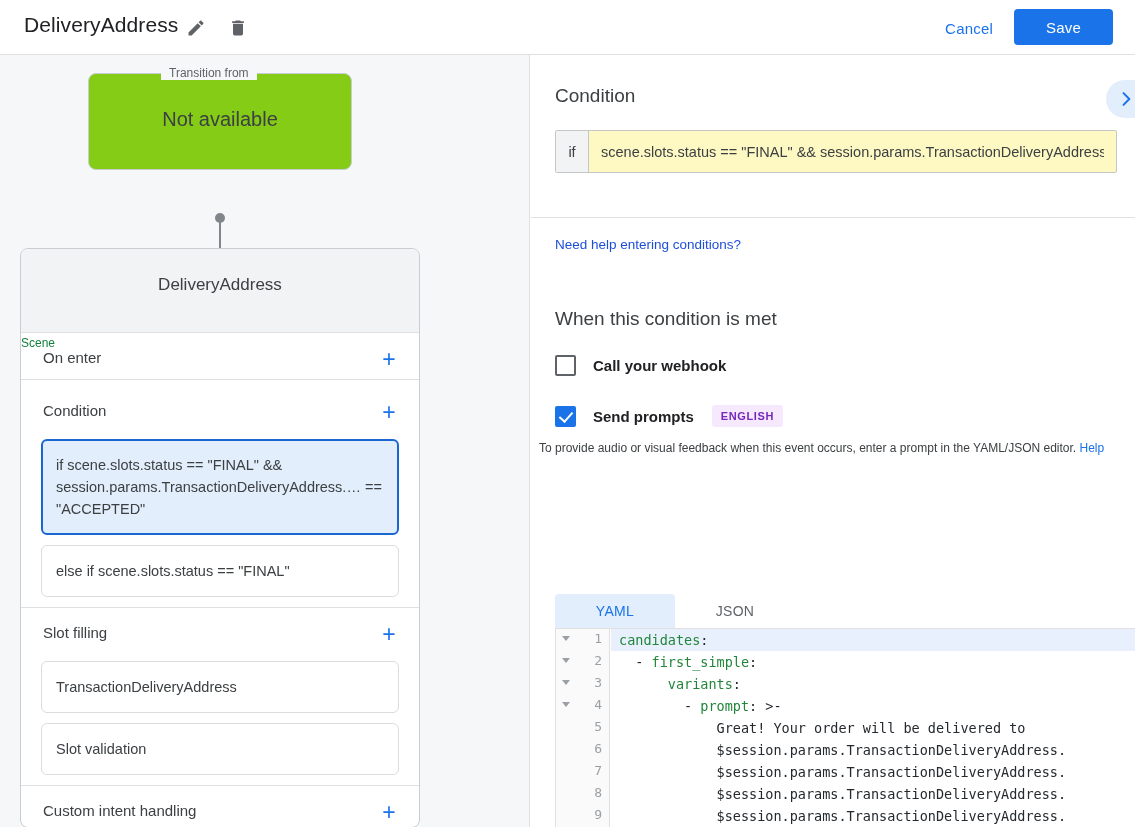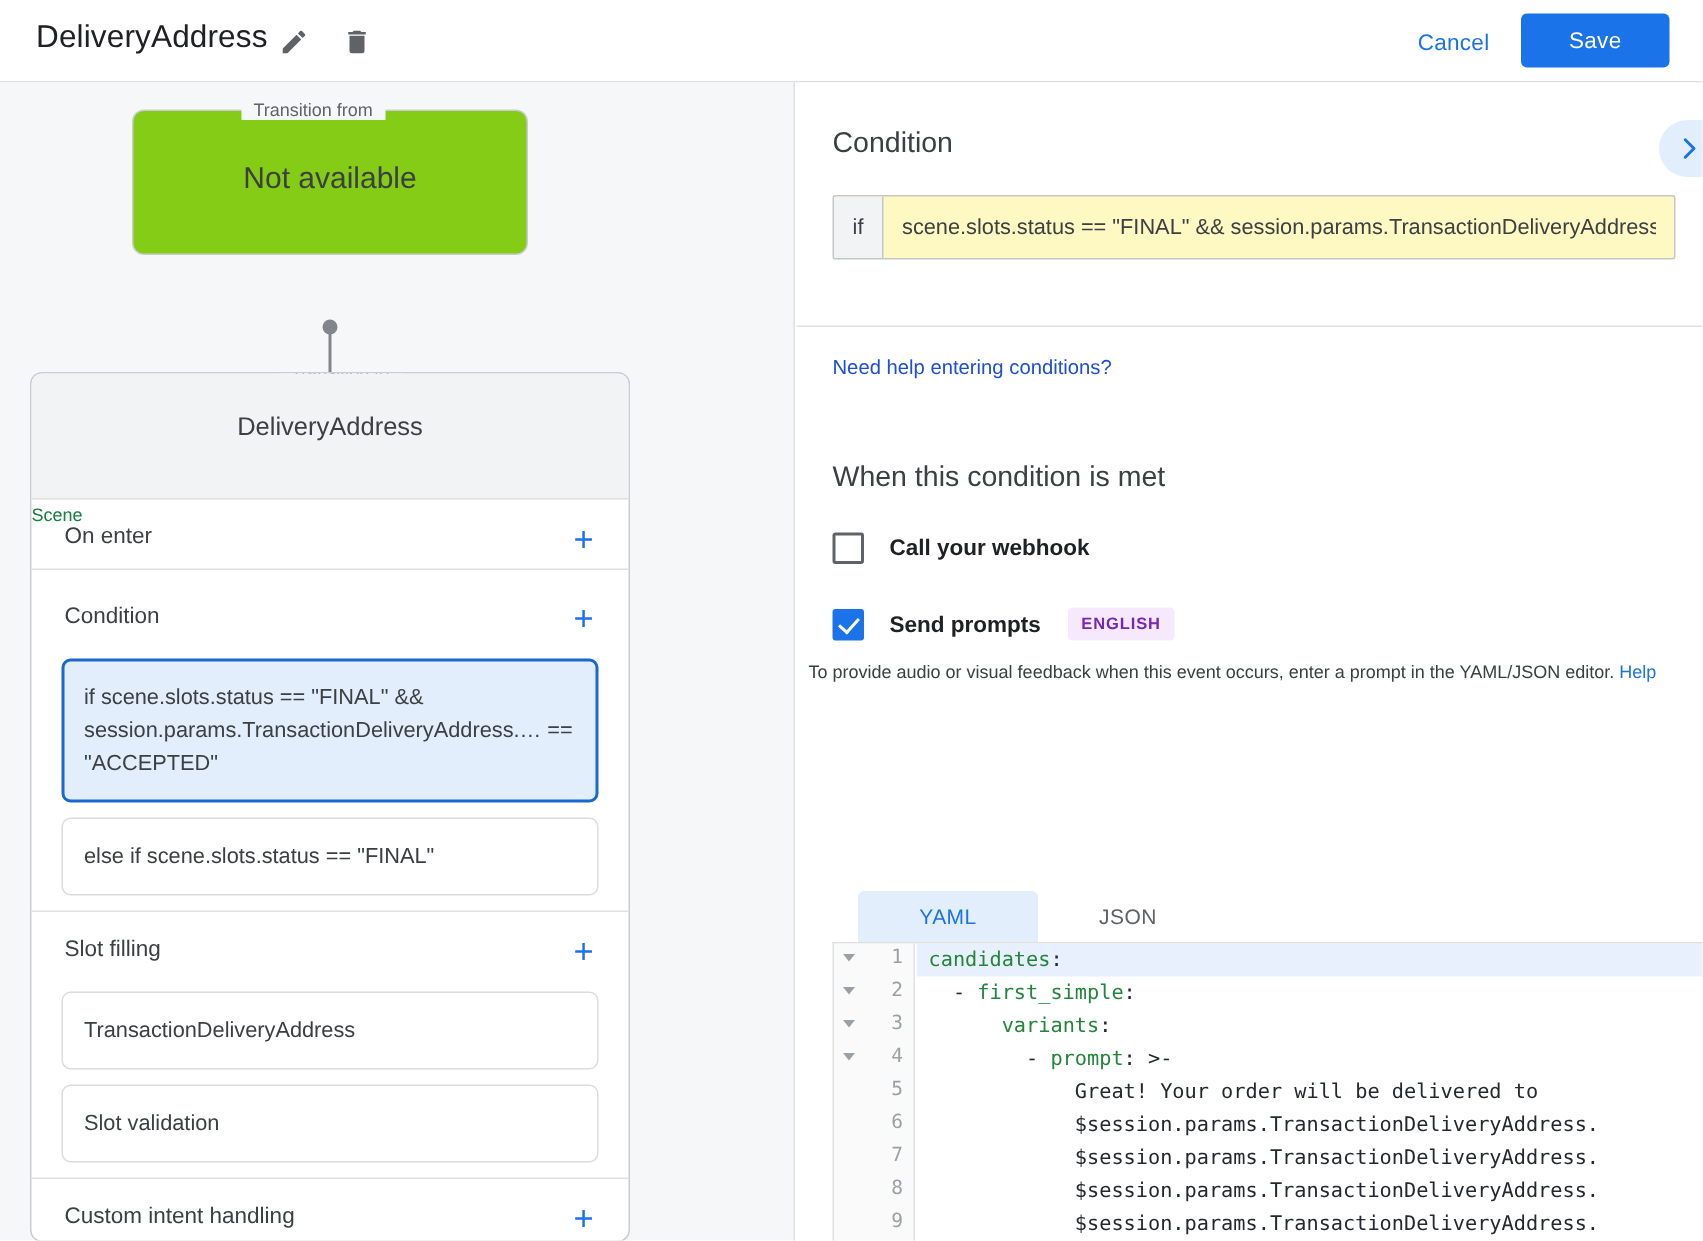--- a/index.html
+++ b/index.html
@@ -244,21 +244,21 @@
   }
   #prompts-desc {
     position: absolute; left: 8px; top: 220px; width: 566px;
     font-size: 12px; color: #3c4043; line-height: 20px;
   }
   #prompts-desc a { color: #1a73e8; text-decoration: none; }
 
   
   #editor-tabs {
     position: absolute; left: 24px; top: 376px;
-    display: flex; gap: 0; margin-left: 17px;
+    display: flex; gap: 0;
   }
   .tab {
     width: 120px; height: 34px;
     display: flex; align-items: center; justify-content: center;
     font-size: 14px; color: #5f6368;
     cursor: pointer; border-radius: 4px 4px 0 0;
     letter-spacing: .3px;
   }
   .tab.active { background: #e3eefc; color: #1a73e8; }
 

